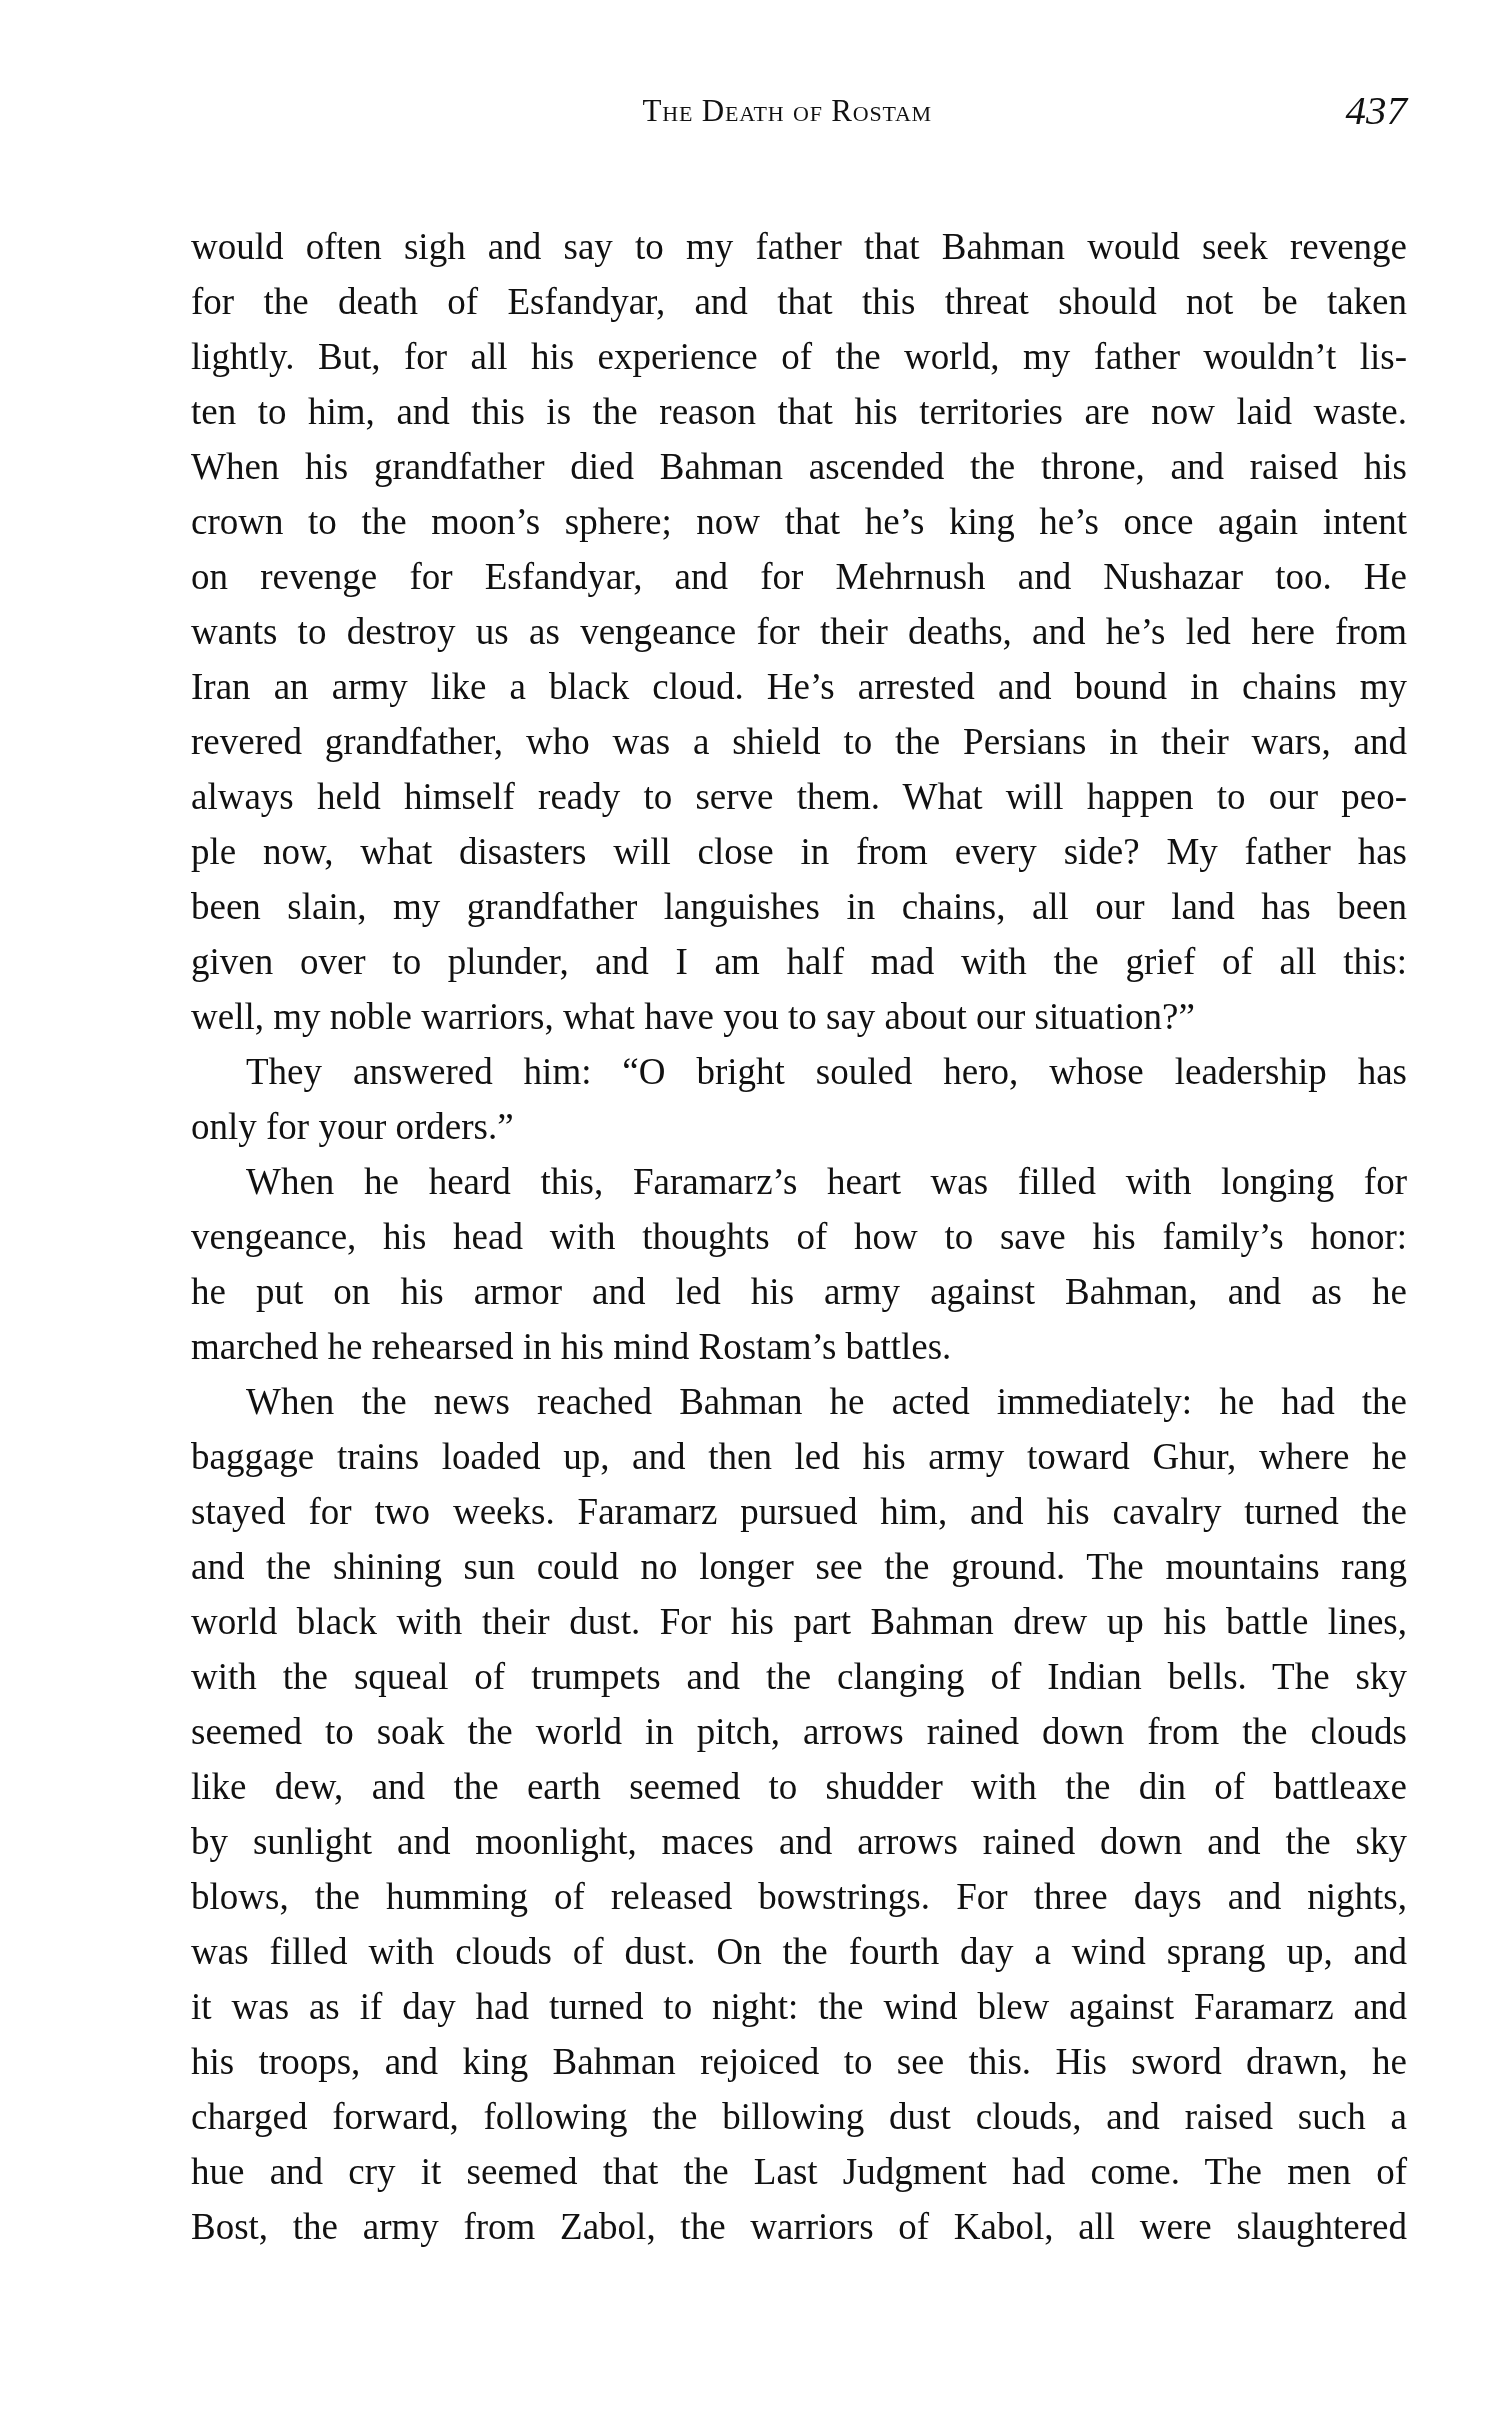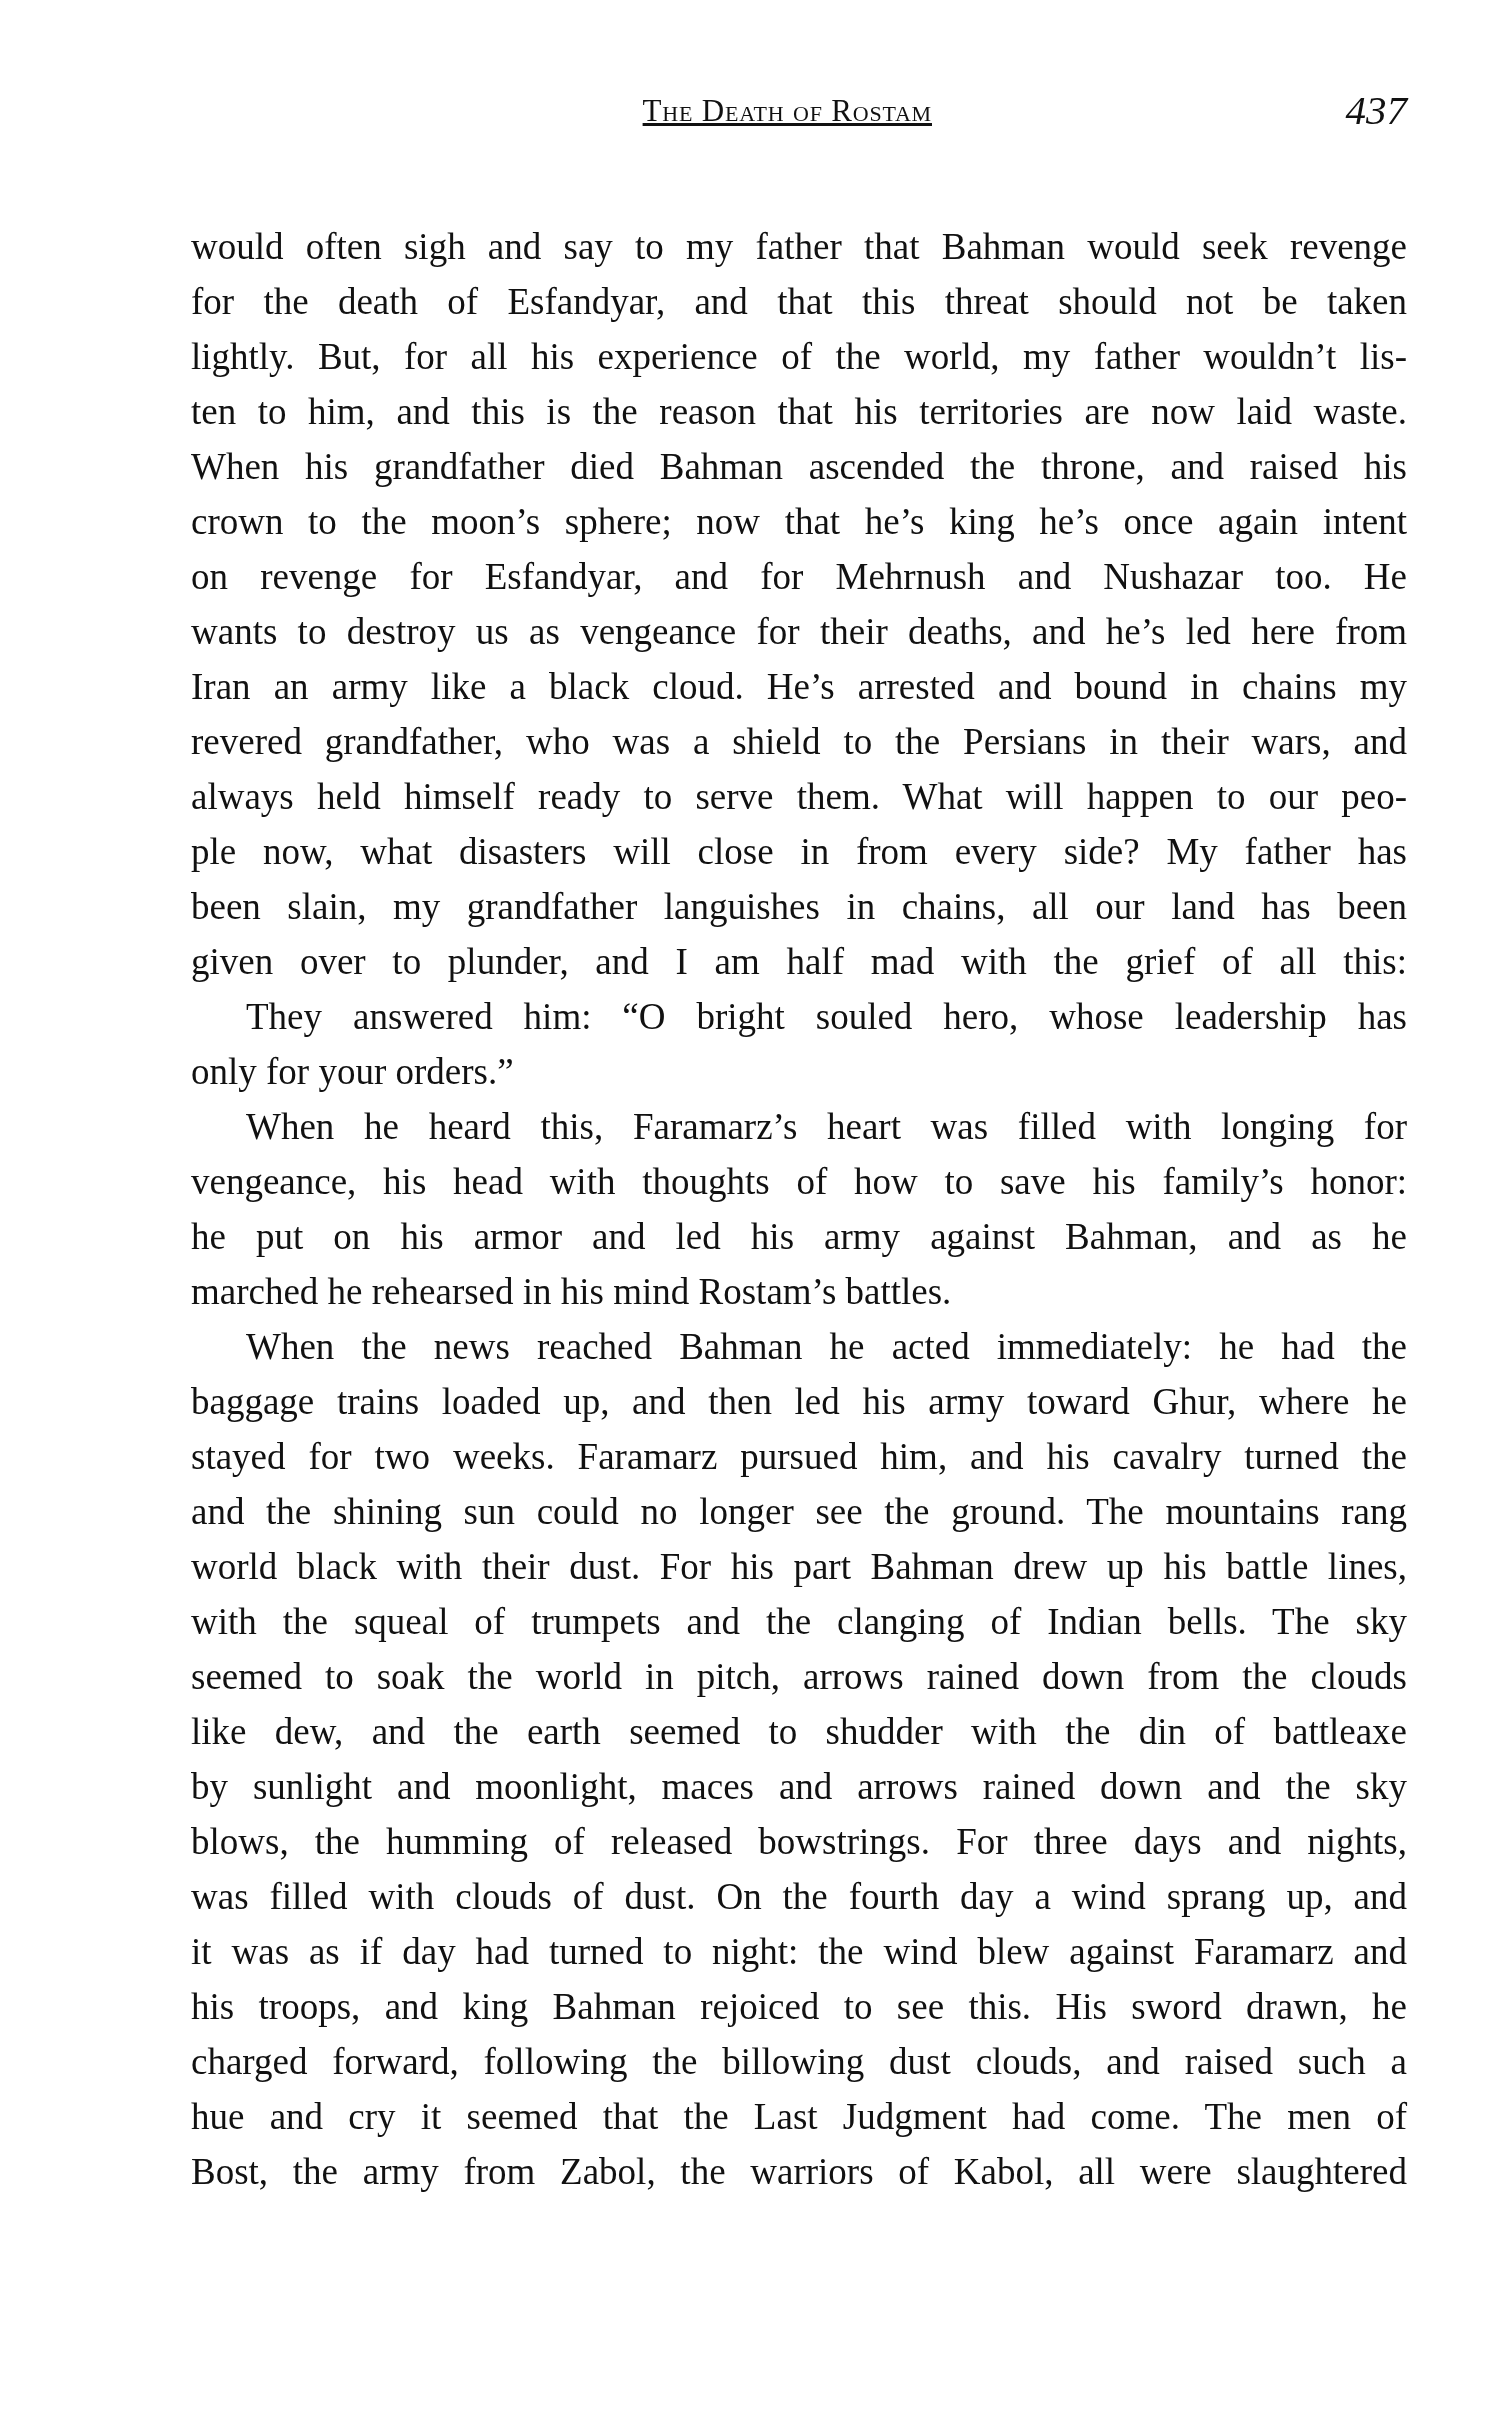--- a/index.html
+++ b/index.html
@@ -26,21 +26,20 @@
       position: absolute;
       left: 0;
       right: 0;
       text-align: center;
       top: 0;
       font-size: 31px;
       letter-spacing: 0.8px;
       font-variant: small-caps;
       line-height: 47px;
       padding-right: 23.4px;
-      text-decoration: underline;
     }
     .page-number {
       position: absolute;
       right: 0;
       top: 0;
       font-size: 41px;
       font-style: italic;
       line-height: 47px;
     }
     .body-text {
@@ -85,20 +84,21 @@
       <span class="line">When his grandfather died Bahman ascended the throne, and raised his</span>
       <span class="line">crown to the moon’s sphere; now that he’s king he’s once again intent</span>
       <span class="line">on revenge for Esfandyar, and for Mehrnush and Nushazar too. He</span>
       <span class="line">wants to destroy us as vengeance for their deaths, and he’s led here from</span>
       <span class="line">Iran an army like a black cloud. He’s arrested and bound in chains my</span>
       <span class="line">revered grandfather, who was a shield to the Persians in their wars, and</span>
       <span class="line">always held himself ready to serve them. What will happen to our peo-</span>
       <span class="line">ple now, what disasters will close in from every side? My father has</span>
       <span class="line">been slain, my grandfather languishes in chains, all our land has been</span>
       <span class="line">given over to plunder, and I am half mad with the grief of all this:</span>
+      <span class="line last">well, my noble warriors, what have you to say about our situation?”</span>
     </div>
     <div>
       <span class="line indent">They answered him: “O bright souled hero, whose leadership has</span>
       <span class="line last">only for your orders.”</span>
     </div>
     <div>
       <span class="line indent">When he heard this, Faramarz’s heart was filled with longing for</span>
       <span class="line">vengeance, his head with thoughts of how to save his family’s honor:</span>
       <span class="line">he put on his armor and led his army against Bahman, and as he</span>
       <span class="line last">marched he rehearsed in his mind Rostam’s battles.</span>

